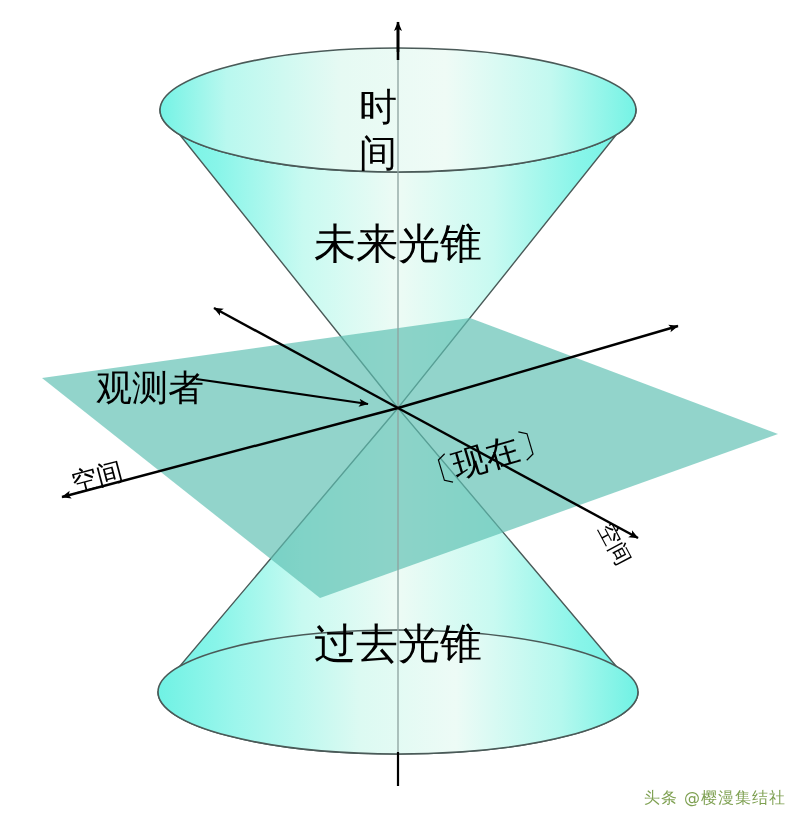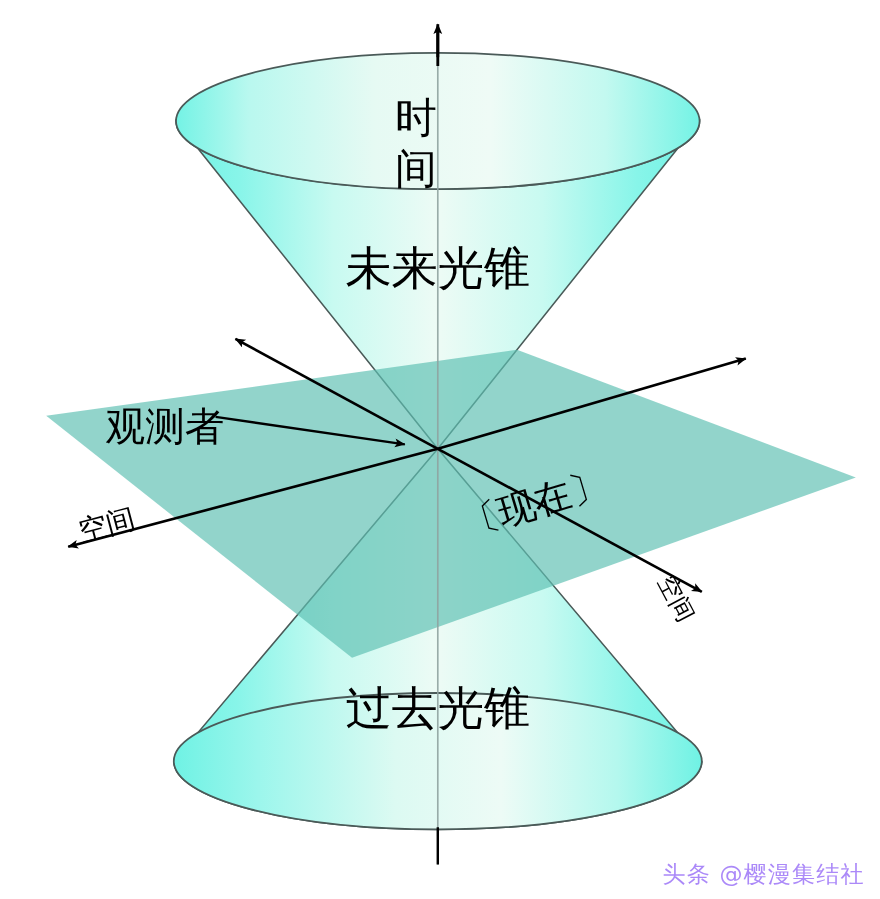--- a/index.html
+++ b/index.html
@@ -25,22 +25,22 @@
   .cjk-label {
     font-family: "DejaVu Sans", "Liberation Sans", sans-serif;
     fill: #000000;
     font-weight: 400;
   }
   .watermark-text {
     position: absolute;
     right: 14px;
     bottom: 8px;
     font-family: "DejaVu Sans", "Liberation Sans", sans-serif;
-    font-size: 21px;
-    color: #8b5cf6;
+    font-size: 16px;
+    color: #4d7c0f;
     opacity: 0.72;
     letter-spacing: 1px;
     white-space: nowrap;
   }
 </style>
 </head>
 <body>
 
 <div id="stage">
 

